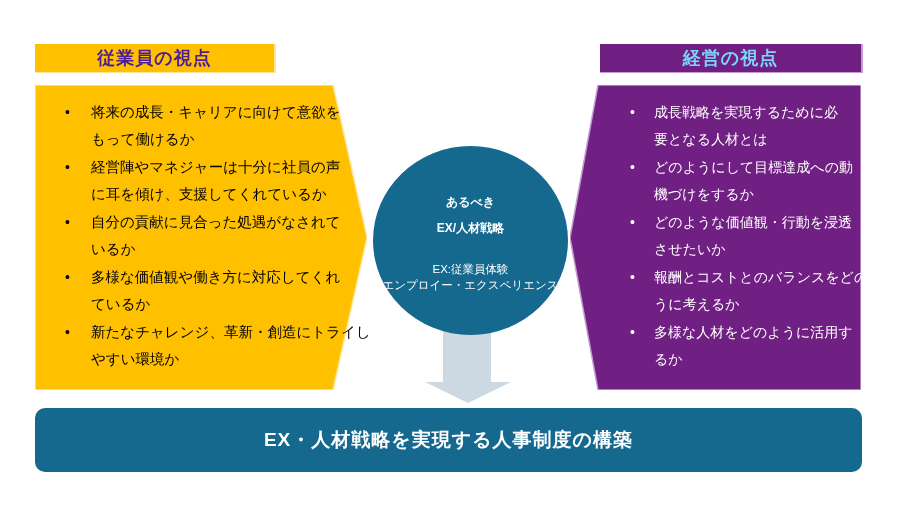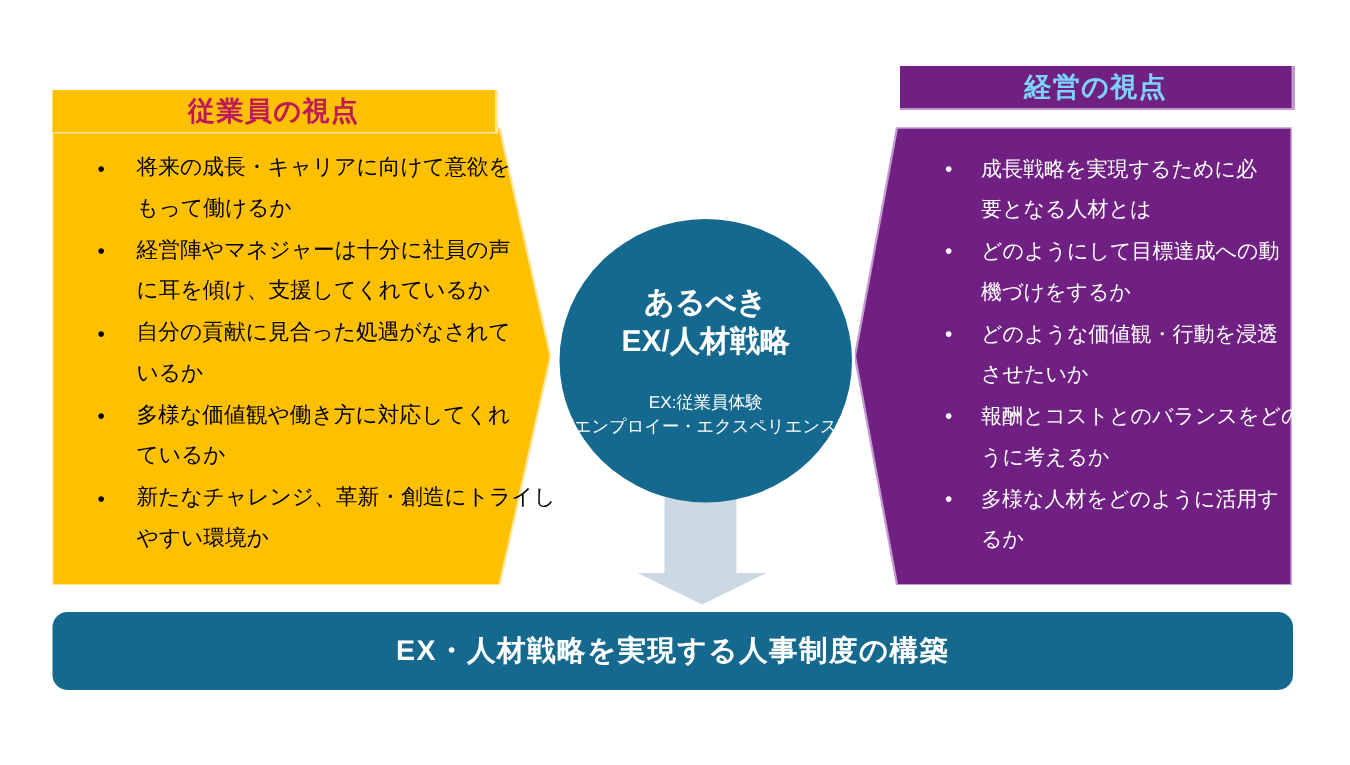--- a/index.html
+++ b/index.html
@@ -5,21 +5,21 @@
   html,body{margin:0;padding:0;background:#fff;}
   .canvas{
     position:relative;width:900px;height:510px;background:#ffffff;overflow:hidden;
     font-family:"Liberation Sans","DejaVu Sans",sans-serif;
   }
   .shape-svg{position:absolute;display:block;}
   .panel-header{
     position:absolute;top:44px;height:29px;display:flex;align-items:center;justify-content:center;
     font-size:18px;font-weight:bold;letter-spacing:1px;box-sizing:border-box;
   }
-  .panel-header.left{left:35px;width:297px;background:var(--amber,#FFC000);color:#be185d;border-right:2px solid #ffe49c;border-bottom:1px solid #ffe49c;margin-top:16px;}
+  .panel-header.left{left:35px;width:241px;background:var(--amber,#FFC000);color:#4c1d95;border-right:2px solid #ffe49c;border-bottom:1px solid #ffe49c;}
   .panel-header.right{left:600px;width:263px;background:var(--purple,#702082);color:#7dd3fc;border-right:2px solid #c39bd0;border-bottom:1px solid #c39bd0;}
   .bullets{
     position:absolute;top:85px;height:305px;margin:0;padding:14px 0 0 0;list-style:none;
     box-sizing:border-box;z-index:3;
   }
   .bullets.left{left:35px;width:332px;color:#000;}
   .bullets.right{left:570px;width:291px;color:#ffffff;}
   .bullets li{position:relative;margin:0 0 1px 16px;font-size:14.5px;line-height:27px;}
   .bullets.left li{padding-left:40px;}
   .bullets.right li{padding-left:68px;font-size:14px;}
@@ -27,26 +27,26 @@
     content:"\2022";position:absolute;top:0;font-size:14px;line-height:27px;
   }
   .bullets.left li::before{left:14px;color:#000;}
   .bullets.right li::before{left:44px;color:#fff;}
   .bullets .bline{white-space:nowrap;}
   .circle{
     position:absolute;left:373px;top:146px;width:195px;height:189px;border-radius:50%;
     background:var(--teal,#16698E);color:#fff;z-index:2;
     display:flex;flex-direction:column;align-items:center;justify-content:center;text-align:center;
   }
-  .circle .c-title{font-size:20px;font-weight:bold;line-height:26px;white-space:nowrap;}
+  .circle .c-title{font-size:12px;font-weight:bold;line-height:26px;white-space:nowrap;}
   .circle .c-sub{font-size:11.5px;line-height:16px;white-space:nowrap;}
   .circle .c-sub.first{margin-top:20px;}
   .down-arrow{z-index:1;}
   .banner{
-    position:absolute;left:35px;top:408px;width:827px;height:52px;border-radius:10px;
+    position:absolute;left:35px;top:408px;width:827px;height:64px;border-radius:10px;
     background:var(--teal,#16698E);color:#fff;display:flex;align-items:center;justify-content:center;
     font-size:19px;font-weight:bold;letter-spacing:1px;z-index:2;
   }
 </style>
 </head>
 <body>
 
 <div class="canvas" style="--amber: #FFC000; --purple: #702082; --teal: #16698E;">
 
   <svg class="shape-svg" style="left:35px;top:85px;" width="332" height="305" viewBox="0 0 332 305">

